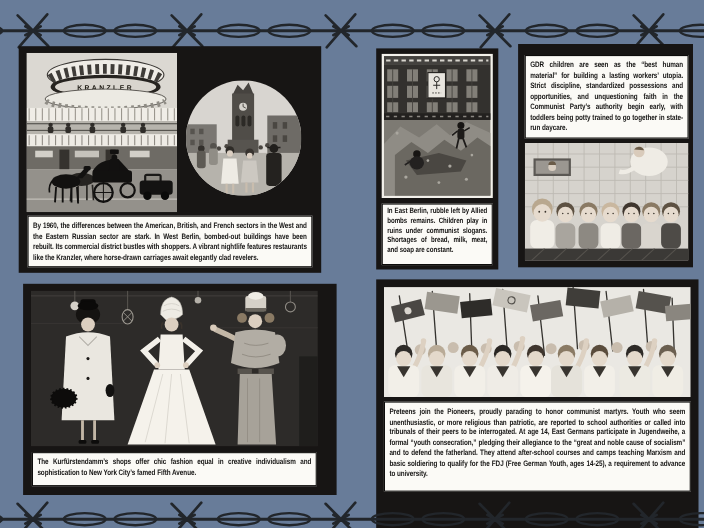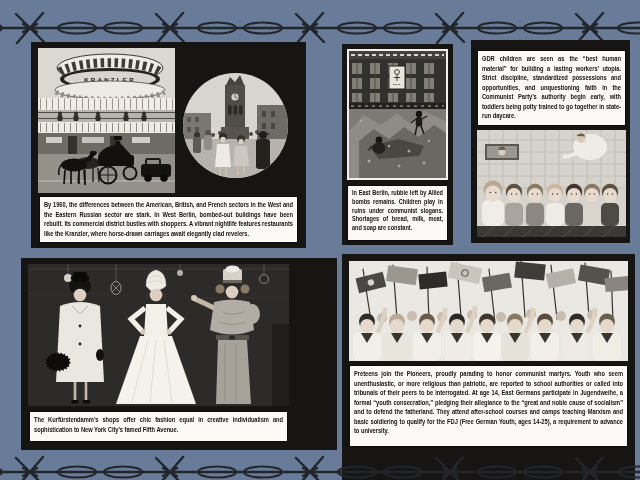--- a/index.html
+++ b/index.html
@@ -49,21 +49,21 @@
       <g stroke-width="2.4">
         <path d="M30,22 l-14,-14 M30,22 l13,-15 M30,22 l-13,15 M30,22 l14,14 M23,18 l14,8 M23,26 l14,-8"></path>
         <path d="M170,22 l-14,-14 M170,22 l13,-15 M170,22 l-13,15 M170,22 l14,14 M163,18 l14,8 M163,26 l14,-8"></path>
         <path d="M310,22 l-14,-14 M310,22 l13,-15 M310,22 l-13,15 M310,22 l14,14 M303,18 l14,8 M303,26 l14,-8"></path>
         <path d="M450,22 l-14,-14 M450,22 l13,-15 M450,22 l-13,15 M450,22 l14,14 M443,18 l14,8 M443,26 l14,-8"></path>
         <path d="M590,22 l-14,-14 M590,22 l13,-15 M590,22 l-13,15 M590,22 l14,14 M583,18 l14,8 M583,26 l14,-8"></path>
       </g>
     </g>
   </svg>
 
-  <div class="panel" style="left:31px;top:42px;width:275px;height:206px">
+  <div class="panel" style="left:17px;top:42px;width:275px;height:206px">
 
     <div class="photo" style="left:7px;top:6px;width:137px;height:145px">
       <svg viewBox="0 0 137 145" preserveAspectRatio="none">
         <rect width="137" height="145" fill="#cdcac4"></rect>
         <rect width="137" height="50" fill="#dbd8d2"></rect>
         <g>
           <ellipse cx="72" cy="20" rx="53" ry="14" fill="#efece6" stroke="#3a3734" stroke-width="1"></ellipse>
           <path d="M22,24 A53,14 0 0 1 122,24" stroke="#3f3c38" stroke-width="9" fill="none" stroke-dasharray="3.5 3.5"></path>
           <ellipse cx="72" cy="31" rx="50" ry="11" fill="#26231f"></ellipse>
           <ellipse cx="72" cy="31" rx="46" ry="8" fill="#d9d5ce"></ellipse>
@@ -331,21 +331,21 @@
               <circle cx="130.6" cy="64" r="0.7" fill="#3a342c"></circle>
               <circle cx="135.4" cy="64" r="0.7" fill="#3a342c"></circle>
             </g>
         </g>
         <rect y="96" width="149" height="11" fill="#3b3936"></rect>
         <path d="M6,107 L18,96 M26,107 L38,96 M46,107 L58,96 M66,107 L78,96 M86,107 L98,96 M106,107 L118,96 M126,107 L138,96" stroke="#55524d" stroke-width="1"></path>
       </svg>
     </div>
   </div>
 
-  <div class="panel" style="left:21px;top:258px;width:316px;height:192px">
+  <div class="panel" style="left:21px;top:258px;width:285px;height:192px">
 
     <div class="photo" style="left:7px;top:6px;width:261px;height:142px">
       <svg viewBox="0 0 261 142" preserveAspectRatio="none">
         <rect width="261" height="142" fill="#2d2b29"></rect>
         <path d="M0,5 H261" stroke="#454240" stroke-width="0.8"></path>
         <path d="M0,30 H85 M170,34 H261" stroke="#3a3734" stroke-width="0.8"></path>
         <rect x="244" y="60" width="17" height="82" fill="#1f1e1c"></rect>
         <g>
           <path d="M40,0 V10" stroke="#55524d"></path>
             <circle cx="40" cy="14" r="4" fill="#d4d0c8"></circle>

